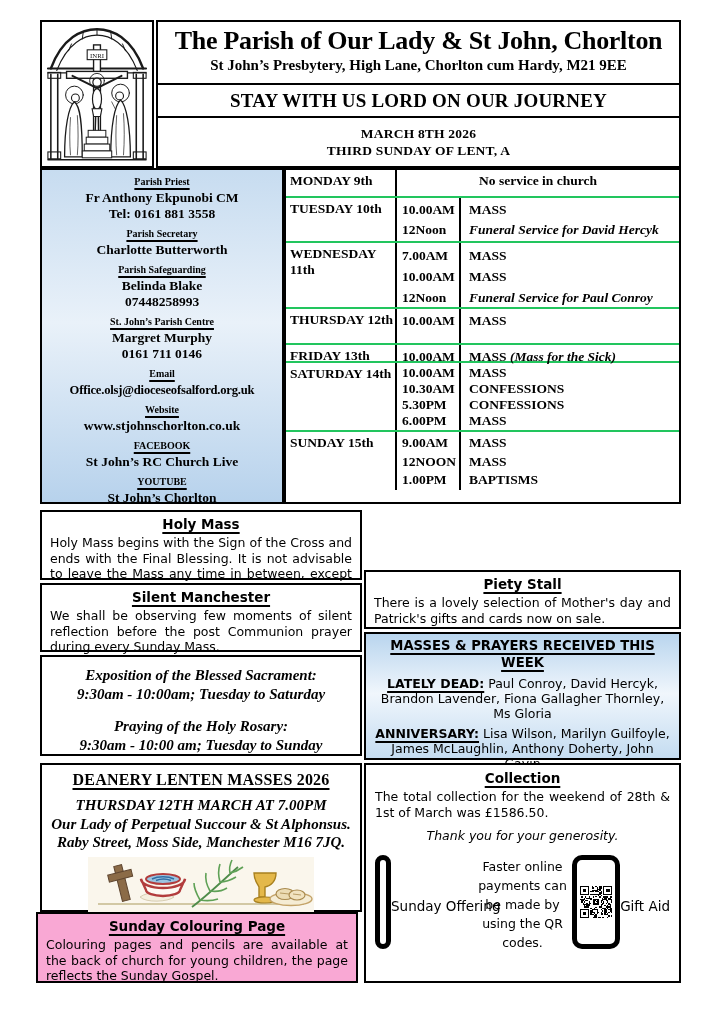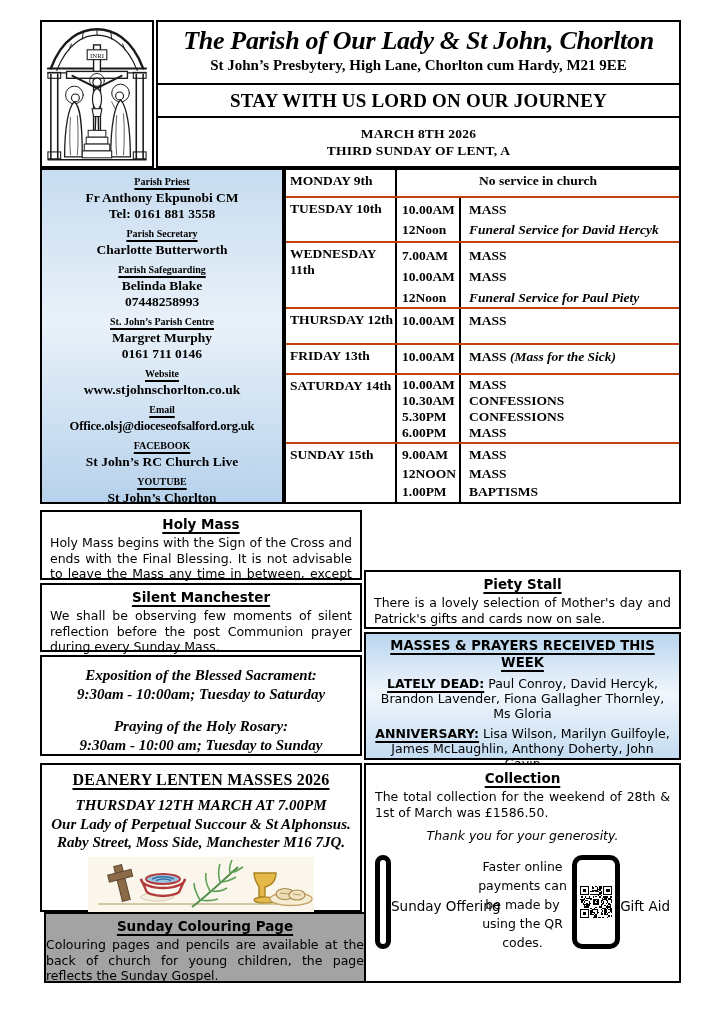--- a/index.html
+++ b/index.html
@@ -8,49 +8,49 @@
   .abs{position:absolute;box-sizing:border-box;}
   .bx{border:2px solid #000;background:#fff;}
   .comic{font-family:"DejaVu Sans",sans-serif;}
   .ul{text-decoration:underline;text-decoration-thickness:1.5px;text-underline-offset:2.5px;}
   .it{font-style:italic;}
 
   
   #crucifix-box{left:40px;top:20px;width:114px;height:148px;padding:1px;}
   #crucifix-box svg{width:100%;height:100%;display:block;}
   #title-box{left:156px;top:20px;width:525px;height:65px;text-align:center;}
-  .title{font-size:26px;font-weight:bold;line-height:31px;margin-top:3px;letter-spacing:-0.3px;font-style:italic;}
+  .title{font-size:26px;font-weight:bold;line-height:31px;margin-top:3px;letter-spacing:-0.3px;}
   .address{font-size:15px;font-weight:bold;line-height:18px;}
   #motto-box{left:156px;top:85px;width:525px;height:33px;border-top:none;
              display:flex;align-items:center;justify-content:center;}
   .motto{font-size:19px;font-weight:bold;letter-spacing:0.2px;}
   #date-box{left:156px;top:118px;width:525px;height:50px;border-top:none;display:flex;
             flex-direction:column;align-items:center;justify-content:center;}
   .date-line{font-size:13.5px;font-weight:bold;line-height:17px;letter-spacing:0.2px;}
 
   
   #sidebar{left:40px;top:168px;width:244px;height:336px;text-align:center;font-weight:bold;
            padding-top:4px;
            background:linear-gradient(180deg,#c7dcf0 0%,#e9f1f9 46%,#b7d2ec 100%);}
   .sb-group{margin-bottom:4px;}
   .sb-heading{font-size:10px;line-height:16px;}
   .sb-line{font-size:13.5px;line-height:16px;}
   .sb-line.long{font-size:12.6px;letter-spacing:-0.2px;}
 
   
   #schedule{left:284px;top:168px;width:397px;height:336px;}
-  .sched-row{display:flex;border-bottom:2px solid #c2410c;box-sizing:border-box;font-weight:bold;font-size:13.5px;}
+  .sched-row{display:flex;border-bottom:2px solid #22c55e;box-sizing:border-box;font-weight:bold;font-size:13.5px;}
   .sched-row:last-child{border-bottom:none;}
   .day-cell{width:111px;border-right:2px solid #000;padding:3px 0 0 4px;box-sizing:border-box;}
   .time-cell{width:64px;border-right:2px solid #000;padding:2px 0 0 5px;box-sizing:border-box;}
   .svc-cell{flex:1;padding:2px 0 0 8px;box-sizing:border-box;}
   .time-cell div,.svc-cell div{line-height:var(--lh,20px);white-space:nowrap;}
   .merged-cell{flex:1;text-align:center;padding-top:3px;}
   .r0{height:28px;} .r1{height:45px;--lh:20px;} .r2{height:66px;--lh:21px;}
-  .r3{height:36px;--lh:20px;} .r4{height:30px;--lh:20px;}
+  .r3{height:36px;--lh:20px;} .r4{height:18px;--lh:20px;}
   .r5{height:69px;--lh:16px;} .r6{height:58px;--lh:18.5px;}
 
   
   .note-box{padding:3px 8px;}
   .note-title{text-align:center;font-weight:bold;font-size:13.5px;line-height:18px;margin-bottom:2px;}
   .note-body{font-size:12.5px;line-height:15.5px;text-align:justify;}
   #holy-mass{left:40px;top:510px;width:322px;height:70px;}
   #silent{left:40px;top:583px;width:322px;height:69px;}
   #exposition{left:40px;top:655px;width:322px;height:101px;text-align:center;
               font-weight:bold;font-style:italic;padding-top:9px;}
@@ -64,21 +64,21 @@
   .mp-item{font-size:12.5px;line-height:15px;margin-bottom:5px;}
   .mp-label{font-weight:bold;}
 
   
   #deanery{left:40px;top:763px;width:322px;height:149px;text-align:center;}
   .deanery-title{font-size:16px;font-weight:bold;margin-top:6px;letter-spacing:0.2px;}
   .deanery-lines{margin-top:7px;}
   .deanery-line{font-size:15px;font-weight:bold;font-style:italic;line-height:18.5px;}
   #lenten-art{width:226px;height:56px;margin:5px auto 0;background:#faf6ec;}
   #lenten-art svg{width:100%;height:100%;display:block;}
-  #colouring{left:44px;top:912px;width:322px;height:71px;background:#a3a3a3;padding:3px 0;}
+  #colouring{left:36px;top:912px;width:322px;height:71px;background:#f9a8d4;padding:3px 8px;}
 
   
   #collection{left:364px;top:763px;width:317px;height:220px;padding:4px 9px;}
   .coll-thanks{font-style:italic;text-align:center;font-size:12.5px;margin:8px 0 2px;}
   .qr-row{display:flex;justify-content:space-between;margin-top:8px;}
   .qr-col{display:flex;flex-direction:row;align-items:center;width:98px;}
   .qr-frame{width:78px;height:78px;border:5px solid #000;border-radius:10px;padding:3px;background:#fff;}
   .qr-frame svg{width:100%;height:100%;display:block;}
   .qr-label{font-size:13.5px;margin-top:9px;white-space:nowrap;}
   .qr-note{width:104px;font-size:12.5px;text-align:center;margin-top:6px;line-height:19px;}
@@ -165,26 +165,26 @@
       <div class="sb-heading ul">Parish Safeguarding</div>
       <div class="sb-line">Belinda Blake</div>
       <div class="sb-line">07448258993</div>
     </div>
     <div class="sb-group">
       <div class="sb-heading ul">St. John’s Parish Centre</div>
       <div class="sb-line">Margret Murphy</div>
       <div class="sb-line">0161 711 0146</div>
     </div>
     <div class="sb-group">
+      <div class="sb-heading ul">Email</div>
+      <div class="sb-line long">Office.olsj@dioceseofsalford.org.uk</div>
+    </div>
+    <div class="sb-group">
       <div class="sb-heading ul">Website</div>
       <div class="sb-line">www.stjohnschorlton.co.uk</div>
-    </div>
-    <div class="sb-group">
-      <div class="sb-heading ul">Email</div>
-      <div class="sb-line long">Office.olsj@dioceseofsalford.org.uk</div>
     </div>
     <div class="sb-group">
       <div class="sb-heading ul">FACEBOOK</div>
       <div class="sb-line">St John’s RC Church Live</div>
     </div>
     <div class="sb-group">
       <div class="sb-heading ul">YOUTUBE</div>
       <div class="sb-line">St John’s Chorlton</div>
     </div>
   </div>
@@ -208,21 +208,21 @@
     <div class="sched-row r2">
       <div class="day-cell">WEDNESDAY 11th</div>
       <div class="time-cell">
         <div>7.00AM</div>
         <div>10.00AM</div>
         <div>12Noon</div>
       </div>
       <div class="svc-cell">
         <div>MASS</div>
         <div>MASS</div>
-        <div class="it">Funeral Service for Paul Piety</div>
+        <div class="it">Funeral Service for Paul Conroy</div>
       </div>
     </div>
     <div class="sched-row r3">
       <div class="day-cell">THURSDAY 12th</div>
       <div class="time-cell">
         <div>10.00AM</div>
       </div>
       <div class="svc-cell">
         <div>MASS</div>
       </div>

